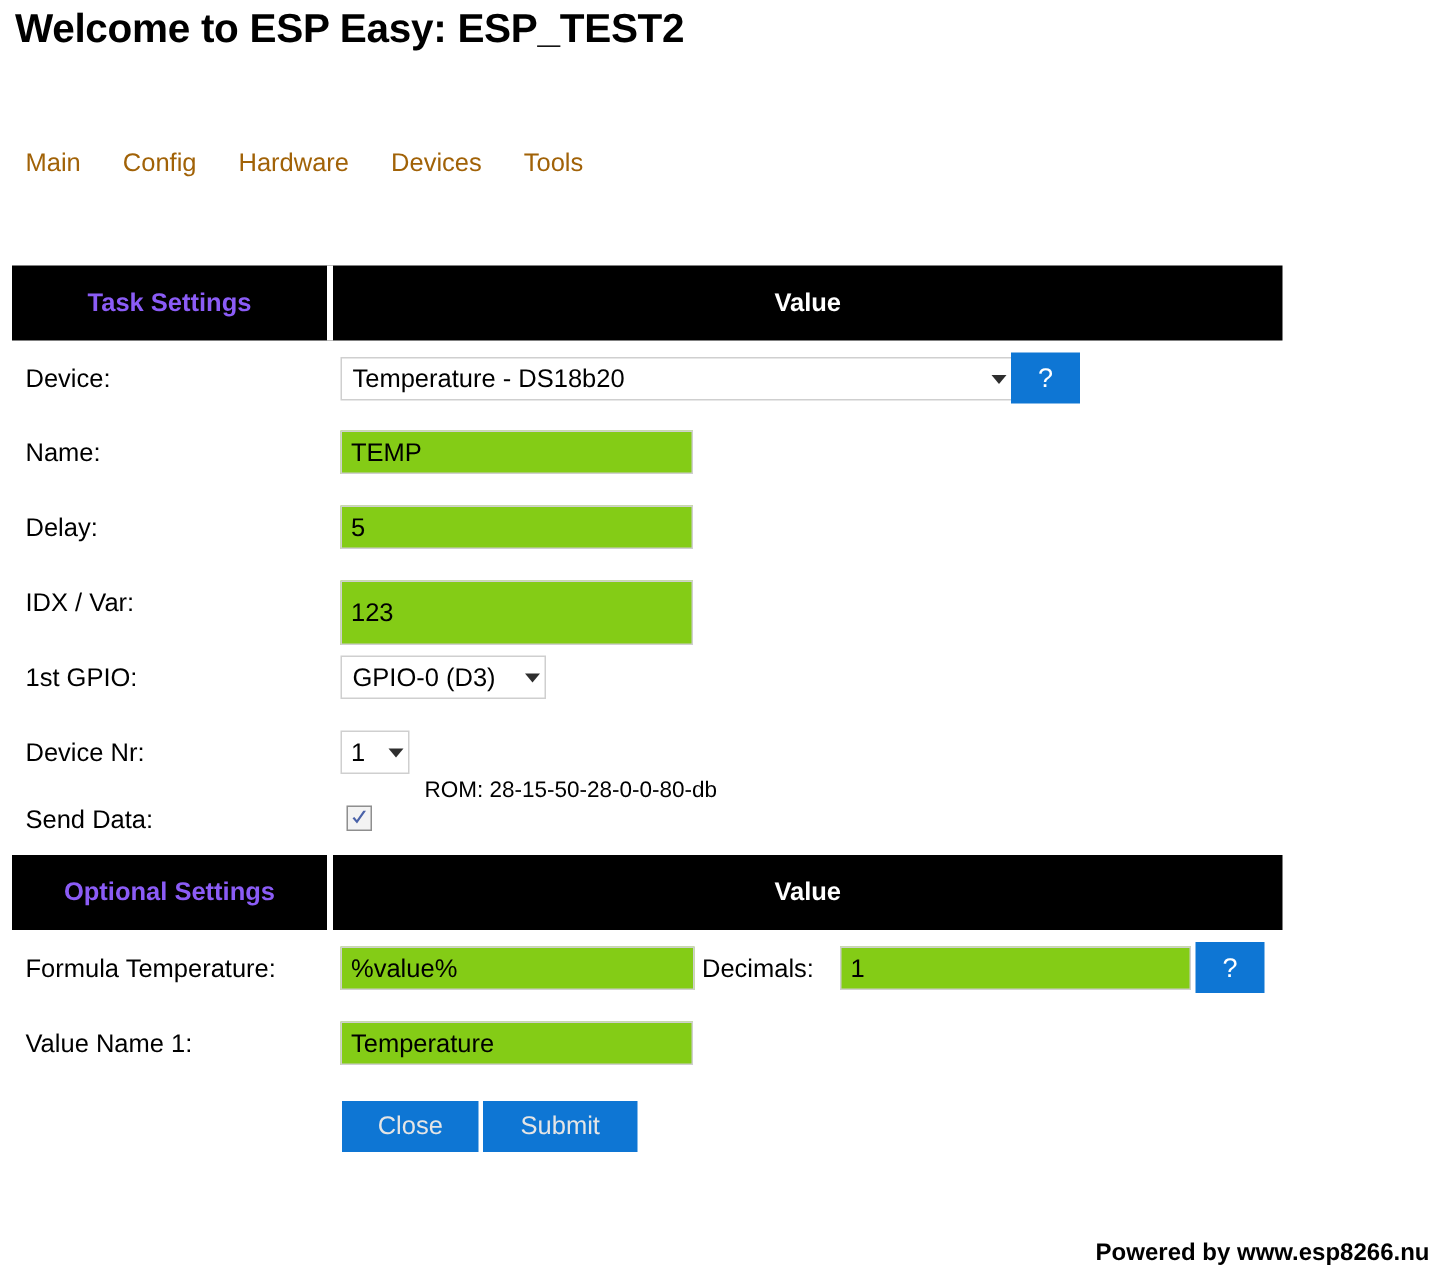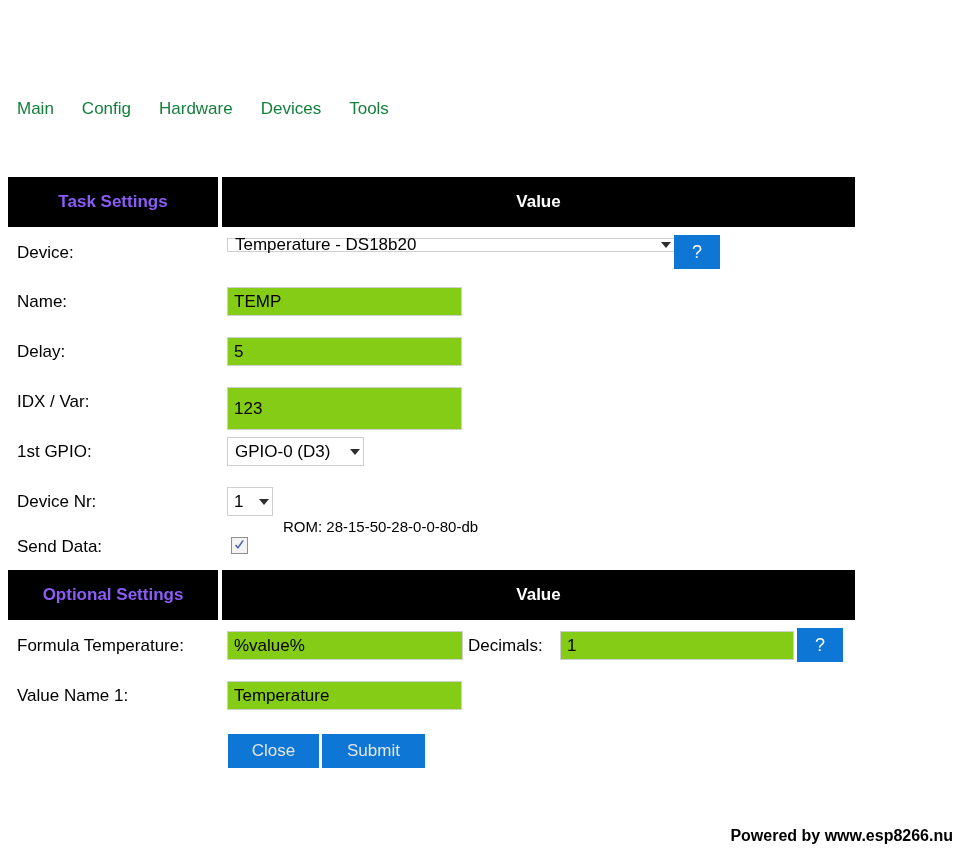--- a/index.html
+++ b/index.html
@@ -36,21 +36,21 @@
   
   .navbar {
     position: absolute;
     left: 17px;
     top: 80px;
     height: 24px;
     display: flex;
     align-items: center;
   }
   .nav-link {
-    color: #15803d;
+    color: #a16207;
     font-size: 17px;
     text-decoration: none;
     margin-right: 28px;
     cursor: pointer;
     white-space: nowrap;
     margin-top: 33px;
   }
   .nav-link:last-child { margin-right: 0; }
 
   
@@ -212,37 +212,38 @@
     font-weight: bold;
     white-space: nowrap;
     text-align: center;
   }
 </style>
 </head>
 <body>
 
 <div class="page">
 
+  <div class="page-title">Welcome to ESP Easy: ESP_TEST2</div>
 
   <div class="navbar">
     <a class="nav-link" href="#">Main</a>
     <a class="nav-link" href="#">Config</a>
     <a class="nav-link" href="#">Hardware</a>
     <a class="nav-link" href="#">Devices</a>
     <a class="nav-link" href="#">Tools</a>
   </div>
 
   <div class="sectionbar" style="top:177px;">
     <div class="col-a">Task Settings</div>
     <div class="divider"></div>
     <div class="col-b">Value</div>
   </div>
 
   <div class="row-label" style="top:243px;">Device:</div>
-  <div class="selbox" style="left:227px; top:238px; width:448px; height:14px;">
+  <div class="selbox" style="left:227px; top:238px; width:448px; height:29px;">
     <span class="sel-text">Temperature - DS18b20</span>
     <span class="sel-arrow">
         <i></i>
       </span>
   </div>
   <div class="helpbtn" style="left:674px; top:235px; width:46px; height:34px;">?</div>
 
   <div class="row-label" style="top:292px;">Name:</div>
   <input class="txtinput" style="left: 227px; top: 287px; width: 235px; height: 29px;" type="text" value="TEMP">
 

